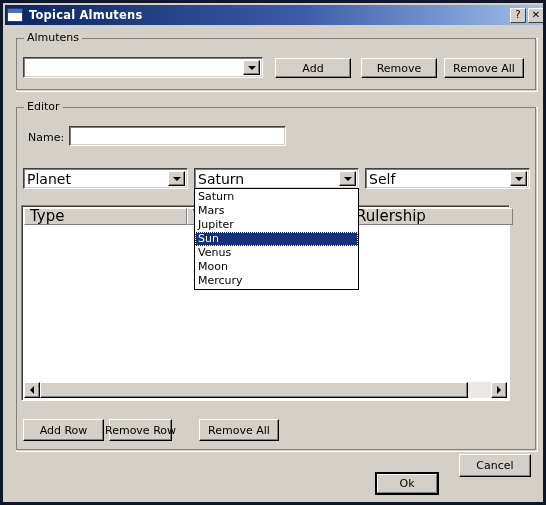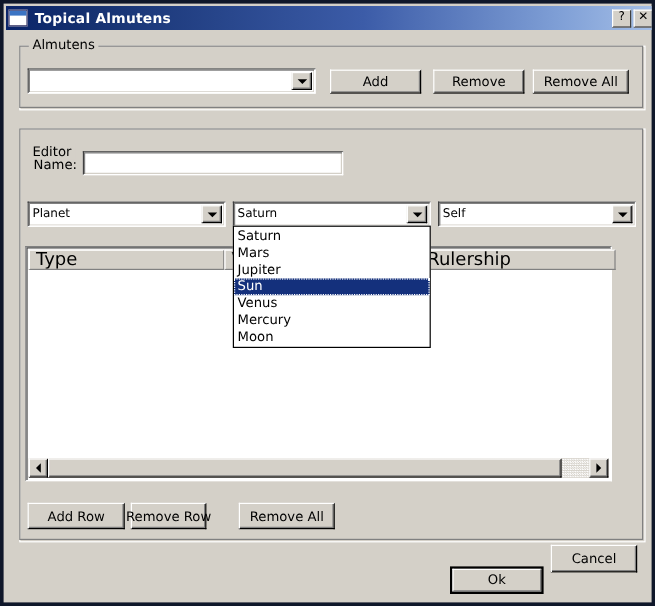--- a/index.html
+++ b/index.html
@@ -149,21 +149,21 @@
     background: #ffffff;
     border: 1px solid;
     border-color: #404040 #ffffff #ffffff #404040;
     box-shadow: inset 1px 1px 0 #808080, inset -1px -1px 0 #d4d0c8;
     box-sizing: border-box;
     display: flex;
     align-items: center;
   }
   .combo-text {
     padding-left: 3px;
-    font-size: 10px;
+    font-size: 14px;
     color: #000000;
     flex: 1;
     white-space: nowrap;
     overflow: hidden;
   }
   .combo-arrow {
     width: 17px;
     height: calc(100% - 4px);
     margin-right: 2px;
     background: #d4d0c8;
@@ -325,21 +325,21 @@
     </div>
   </div>
 
   <div class="btn" style="left:272px; top:55px; width:76px; height:20px;">Add</div>
   <div class="btn" style="left:358px; top:55px; width:76px; height:20px;">Remove</div>
   <div class="btn" style="left:441px; top:55px; width:80px; height:20px;">Remove All</div>
 
   <div class="groupbox" style="left:13px; top:104px; width:522px; height:345px;">
     <div class="inner-border"></div>
   </div>
-  <div class="group-label" style="position:absolute; left:21px; top:97px;margin-top:20px;">Editor</div>
+  <div class="group-label" style="position:absolute; left:21px; top:97px;">Editor</div>
 
   <div class="label" style="left:25px; top:128px;">Name:</div>
   <div class="sunken" style="left:66px; top:123px; width:217px; height:20px; display:flex; align-items:center;">
     <span style="padding-left:3px; font-size:11px;"></span>
   </div>
 
   <div class="combo" style="left:20px; top:165px; width:165px; height:21px;">
     <div class="combo-text">Planet</div>
     <div class="combo-arrow">
       <span class="arrow-glyph"></span>
@@ -377,29 +377,29 @@
       <div class="sb-btn">
           <span class="sb-right"></span>
         </div>
     </div>
   </div>
 
   <div class="btn" style="left:20px; top:416px; width:81px; height:22px;">Add Row</div>
   <div class="btn" style="left:106px; top:416px; width:63px; height:22px;">Remove Row</div>
   <div class="btn" style="left:196px; top:416px; width:80px; height:22px;">Remove All</div>
 
-  <div class="btn default" style="left:372px; top:469px; width:78px; height:23px;">
+  <div class="btn default" style="left:372px; top:469px; width:64px; height:23px;">
     <span class="btn-face"></span>
     <span>Ok</span>
   </div>
   <div class="btn" style="left:456px; top:451px; width:72px; height:23px;">Cancel</div>
 
   <div id="dropdown-list" style="left:191px; top:185px; width:165px;">
       <div class="dd-item">Saturn</div>
       <div class="dd-item">Mars</div>
       <div class="dd-item">Jupiter</div>
       <div class="dd-item selected">Sun</div>
       <div class="dd-item">Venus</div>
+      <div class="dd-item">Moon</div>
       <div class="dd-item">Mercury</div>
-      <div class="dd-item">Moon</div>
     </div>
 
 </div>
 
 </body></html>

